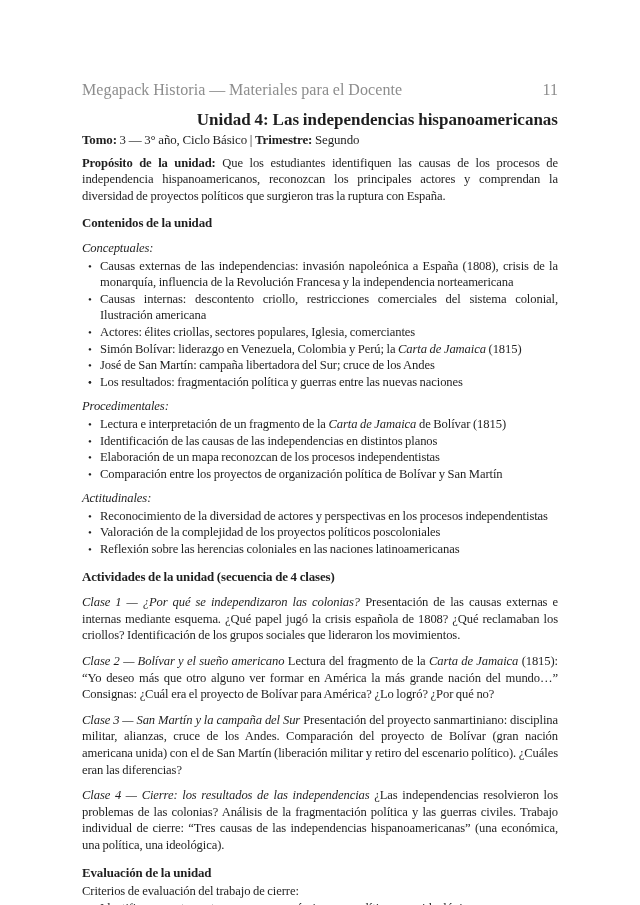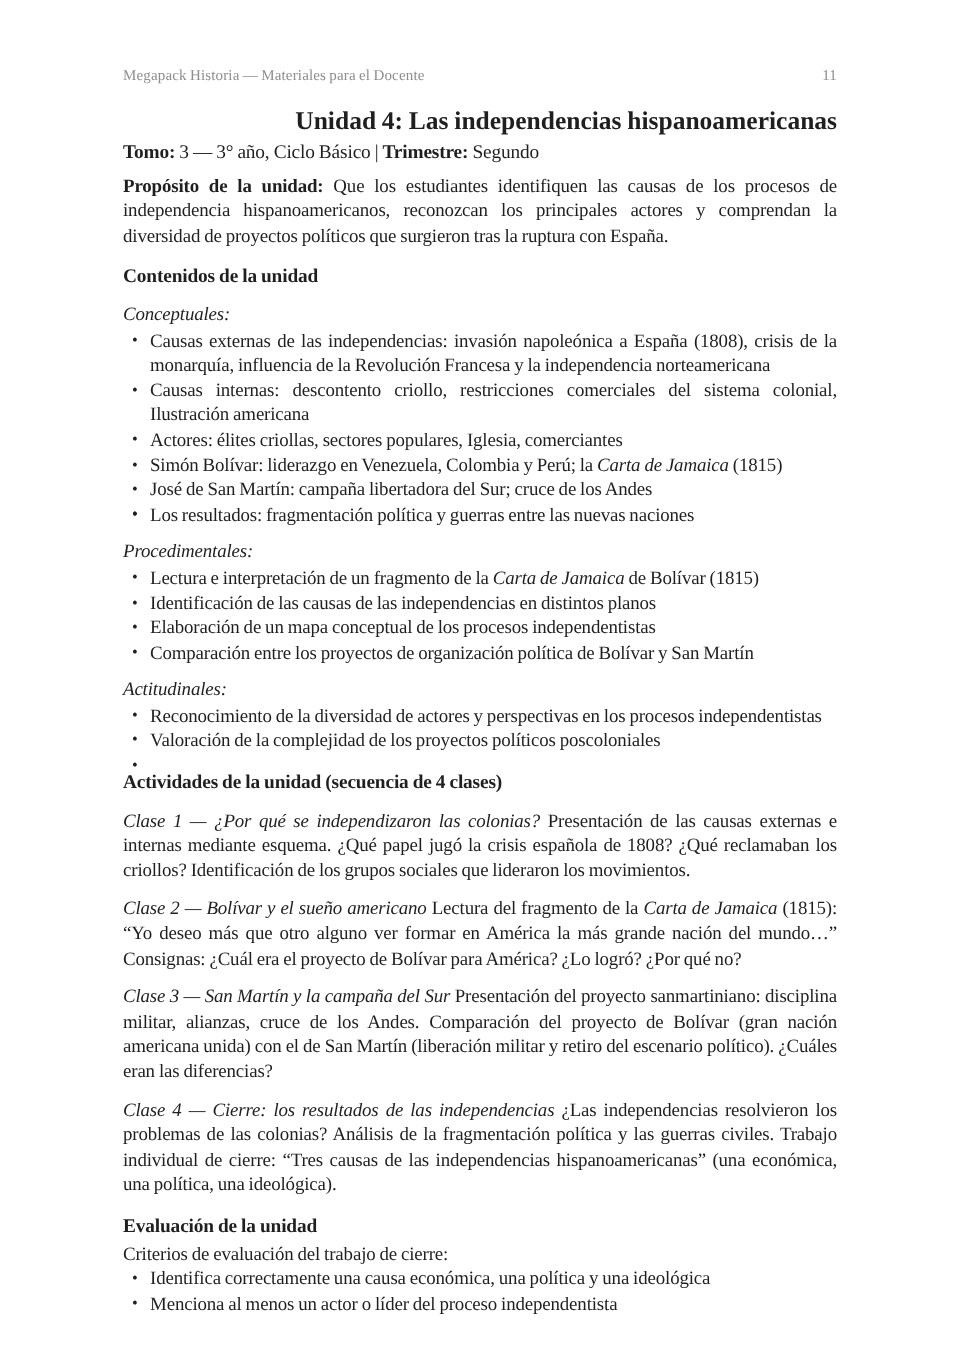--- a/index.html
+++ b/index.html
@@ -21,24 +21,25 @@
     color: #1f1f1f;
     letter-spacing: -0.1px;
     word-spacing: -0.4px;
     -webkit-hyphens: auto;
     hyphens: auto;
   }
   .header-row {
     display: flex;
     justify-content: space-between;
     align-items: baseline;
-    font-size: 10px;
+    font-size: 16px;
     line-height: 13px;
     color: #8d8d8d;
     letter-spacing: 0.1px;
+    margin-top: 39px;
   }
   h1.title {
     font-size: 17px;
     line-height: 20px;
     font-weight: bold;
     margin: 14px 0 2px 0;
     letter-spacing: 0;
     text-align: right;
   }
   p.meta {
@@ -121,31 +122,31 @@
         <li><span class="bullet-glyph">•</span></li>
         <li><span class="bullet-glyph">•</span><span><span>Los resultados: fragmentación política y guerras entre las nuevas naciones</span></span></li>
       </ul>
   </div>
 
   <div class="group">
     <p class="group-label">Procedimentales:</p>
     <ul class="bullet-list">
         <li><span class="bullet-glyph">•</span><span><span>Lectura e interpretación de un fragmento de la </span><em>Carta de Jamaica</em><span> de Bolívar (1815)</span></span></li>
         <li><span class="bullet-glyph">•</span><span><span>Identificación de las causas de las independencias en distintos planos</span></span></li>
-        <li><span class="bullet-glyph">•</span><span><span>Elaboración de un mapa conceptual de los procesos independentistas</span></span></li>
+        <li><span class="bullet-glyph">•</span><span><span>Elaboración de un mapa reconozcan de los procesos independentistas</span></span></li>
         <li><span class="bullet-glyph">•</span><span><span>Comparación entre los proyectos de organización política de Bolívar y San Martín</span></span></li>
       </ul>
   </div>
 
   <div class="group">
     <p class="group-label">Actitudinales:</p>
     <ul class="bullet-list">
         <li><span class="bullet-glyph">•</span><span><span>Reconocimiento de la diversidad de actores y perspectivas en los procesos independentistas</span></span></li>
         <li><span class="bullet-glyph">•</span><span><span>Valoración de la complejidad de los proyectos políticos poscoloniales</span></span></li>
-        <li><span class="bullet-glyph">•</span></li>
+        <li><span class="bullet-glyph">•</span><span><span>Reflexión sobre las herencias coloniales en las naciones latinoamericanas</span></span></li>
       </ul>
   </div>
 
   <h2 class="section-heading">Actividades de la unidad (secuencia de 4 clases)</h2>
 
   <p class="clase"><em>Clase 1 — ¿Por qué se independizaron las colonias?</em><span> Presentación de las causas externas e internas mediante esquema. ¿Qué papel jugó la crisis española de 1808? ¿Qué reclamaban los criollos? Identificación de los grupos sociales que lideraron los movimientos.</span></p>
   <p class="clase"><em>Clase 2 — Bolívar y el sueño americano</em><span> Lectura del fragmento de la </span><em>Carta de Jamaica</em><span> (1815): “Yo deseo más que otro alguno ver formar en América la más grande nación del mundo…” Consignas: ¿Cuál era el proyecto de Bolívar para América? ¿Lo logró? ¿Por qué no?</span></p>
   <p class="clase"><em>Clase 3 — San Martín y la campaña del Sur</em><span> Presentación del proyecto sanmartiniano: disciplina militar, alianzas, cruce de los Andes. Comparación del proyecto de Bolívar (gran nación americana unida) con el de San Martín (liberación militar y retiro del escenario político). ¿Cuáles eran las diferencias?</span></p>
   <p class="clase"><em>Clase 4 — Cierre: los resultados de las independencias</em><span> ¿Las independencias resolvieron los problemas de las colonias? Análisis de la fragmentación política y las guerras civiles. Trabajo individual de cierre: “Tres causas de las independencias hispanoamericanas” (una económica, una política, una ideológica).</span></p>
 

